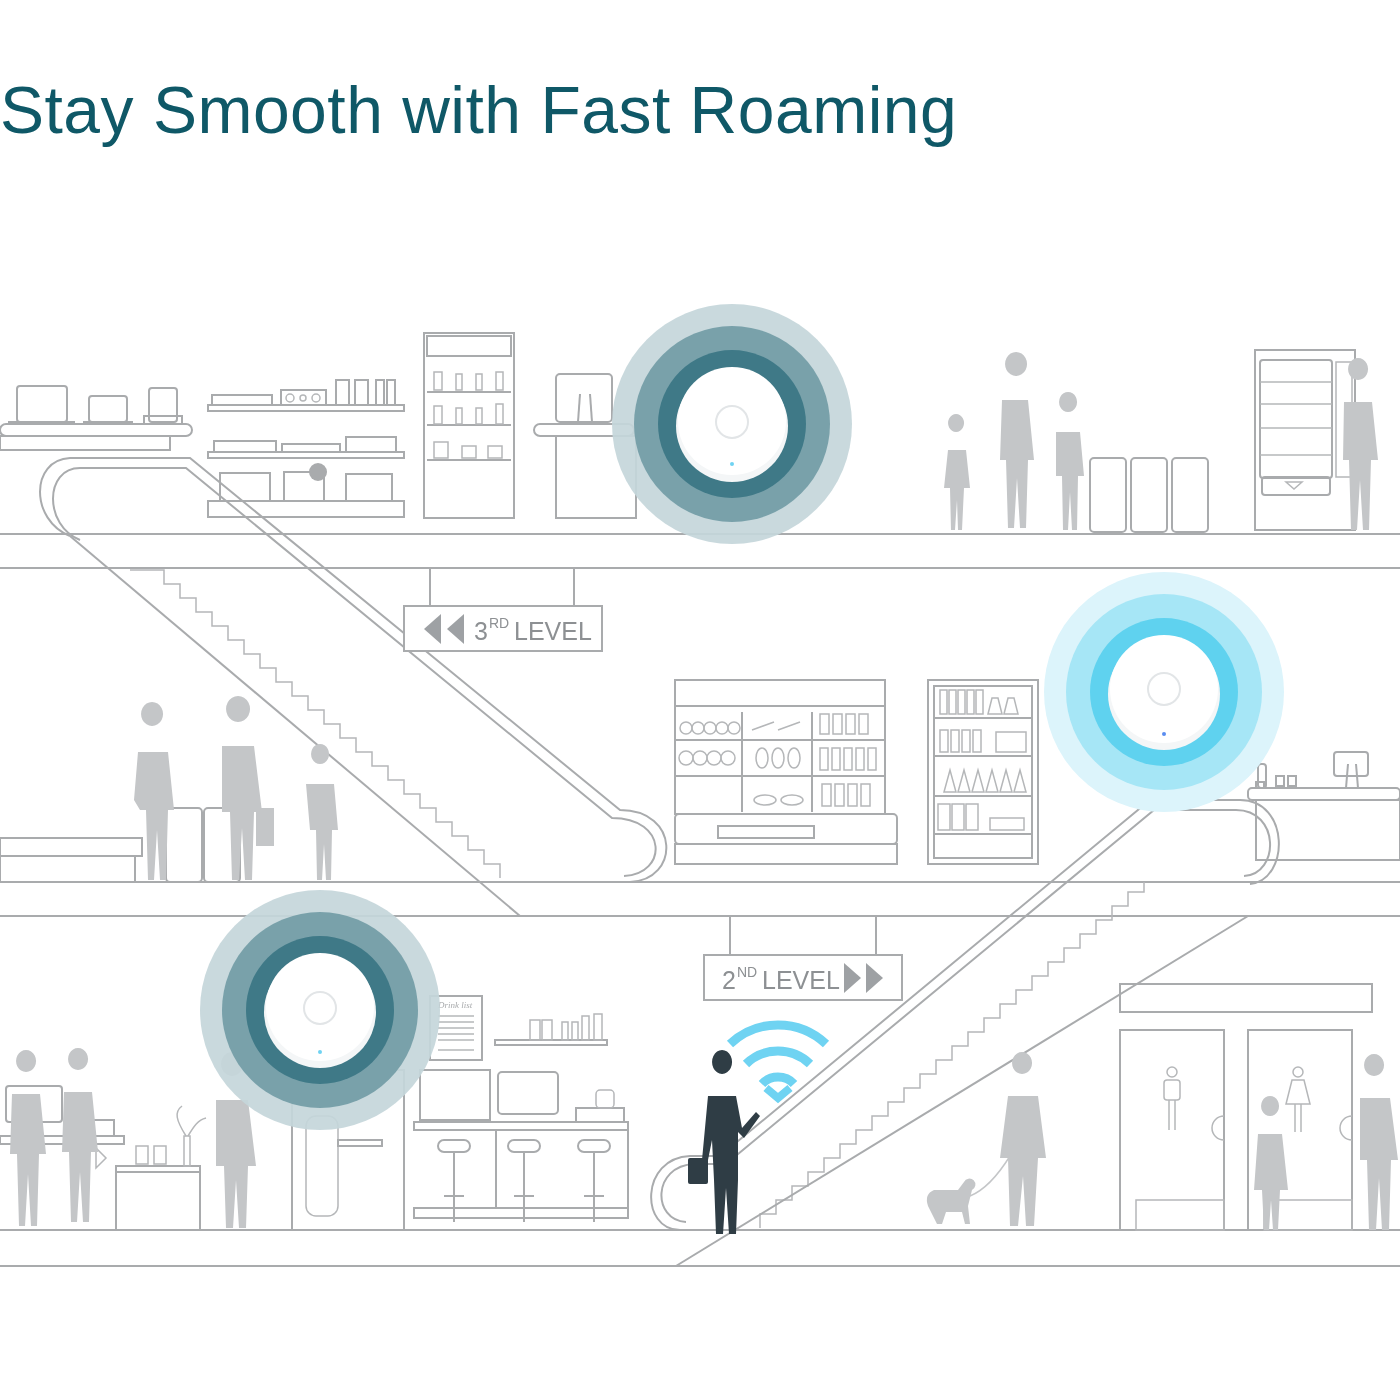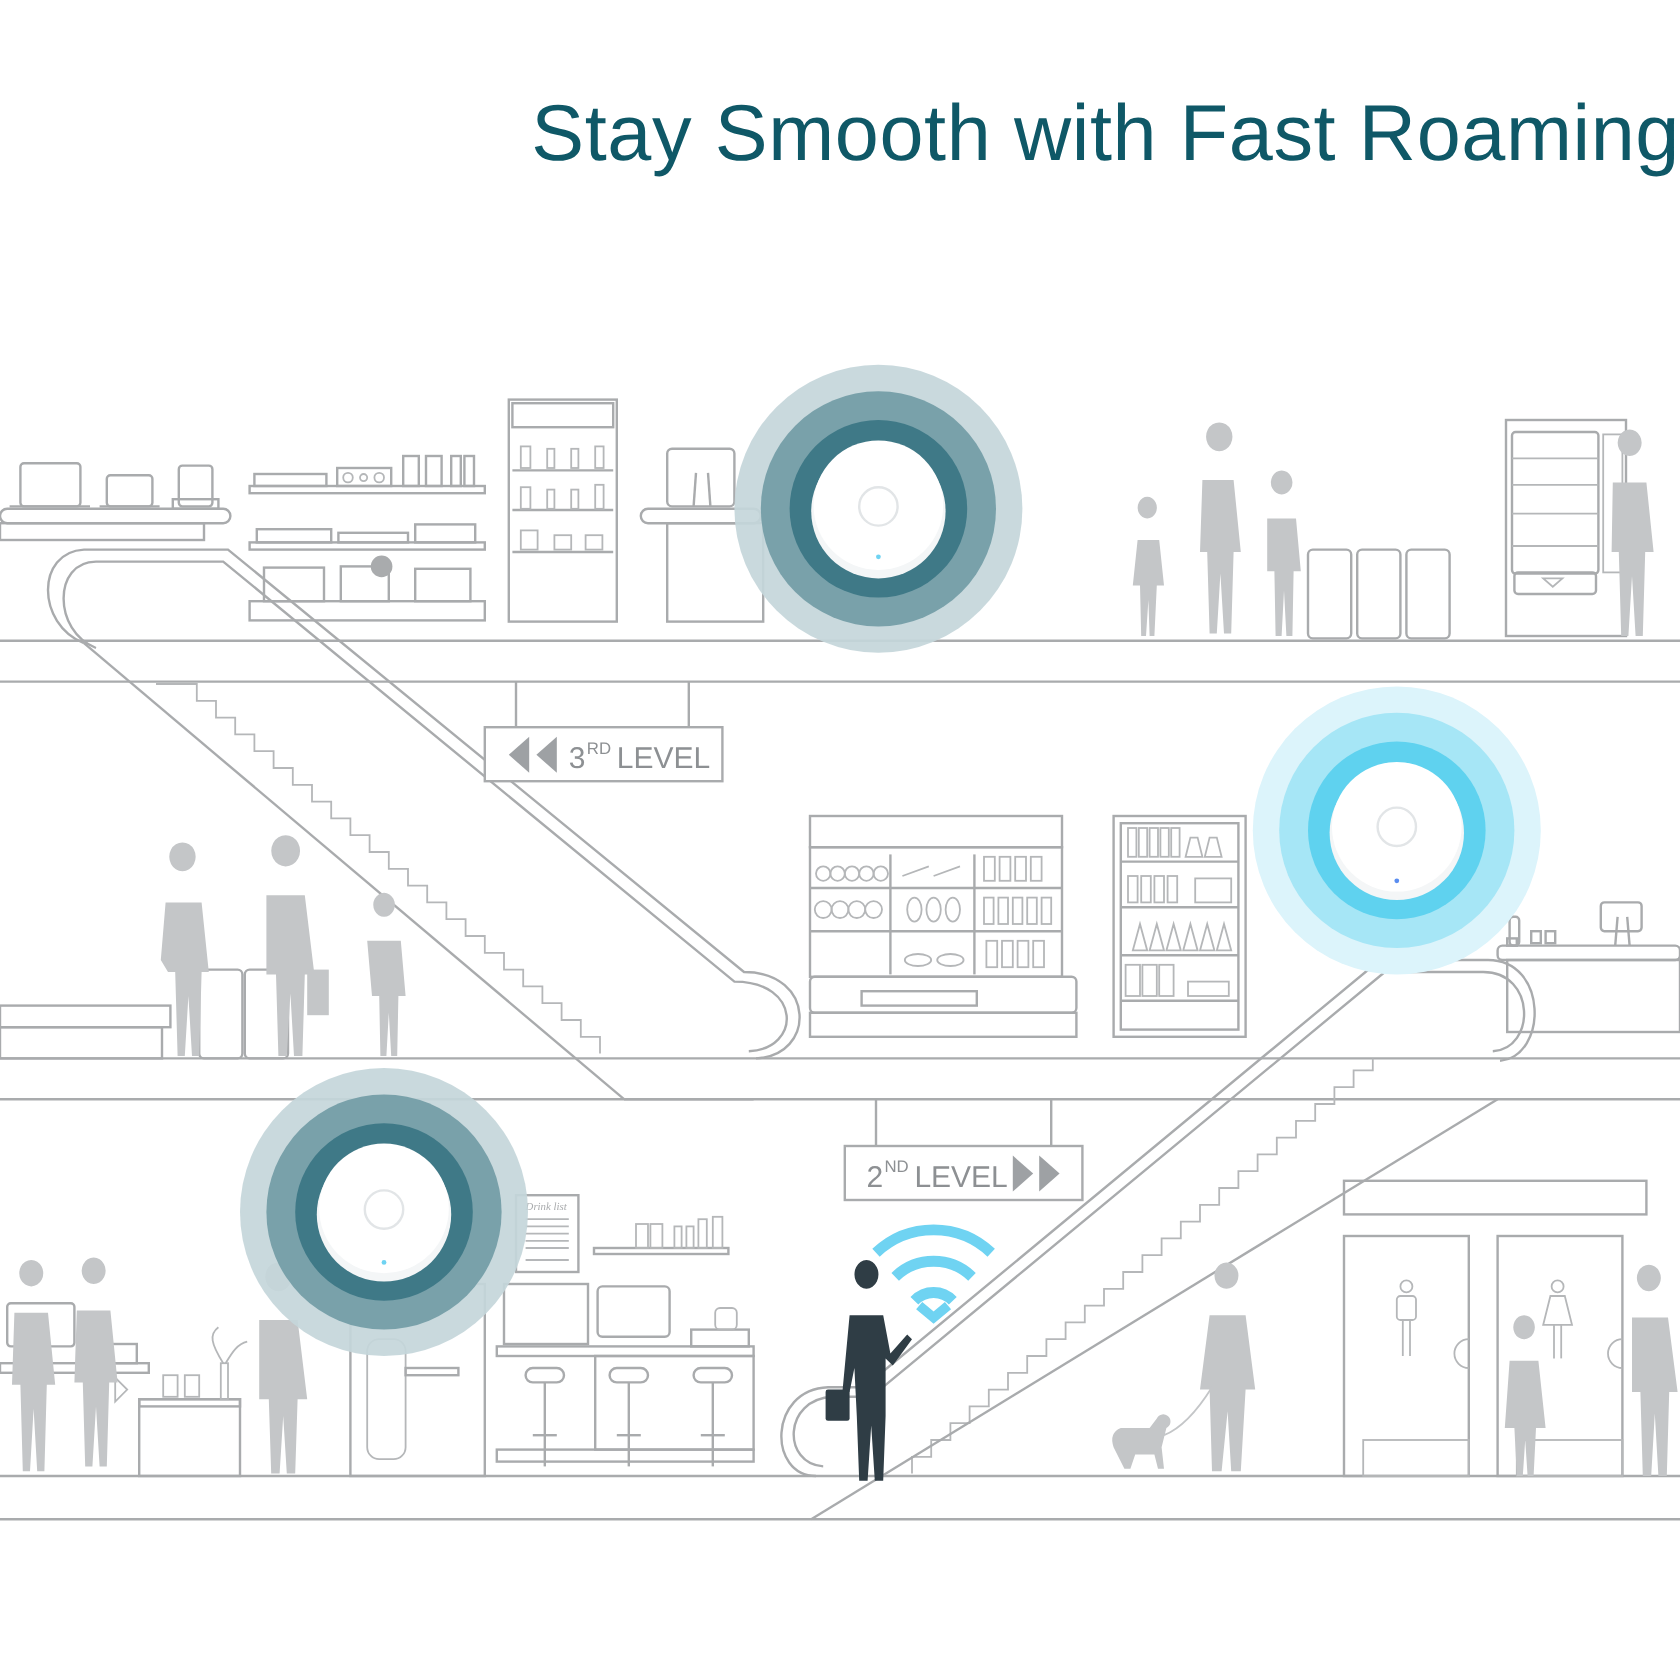--- a/index.html
+++ b/index.html
@@ -1,17 +1,17 @@
 <!DOCTYPE html>
 <html><head>
 <meta charset="utf-8">
 <style>
   html, body { margin:0; padding:0; background:#ffffff; }
   body { width:1400px; height:1400px; position:relative; overflow:hidden; font-family:"Liberation Sans", sans-serif; }
-  .title { position:absolute; left:0; top:72px; width:1400px; text-align:right; font-size:66px; color:#0f5867; letter-spacing:0.5px; font-weight:400; }
+  .title { position:absolute; left:0; top:72px; width:1400px; text-align:left; font-size:66px; color:#0f5867; letter-spacing:0.5px; font-weight:400; }
   svg.scene { position:absolute; left:0; top:0; width:1400px; height:1400px; }
   .ln { fill:none; stroke:#a9abad; stroke-width:2; }
   .ln-thin { fill:none; stroke:#b5b7b9; stroke-width:1.5; }
   .sil { fill:#c4c6c8; }
   .sign-box { fill:#fff; stroke:#a9abad; stroke-width:2; }
   .sign-text { font-family:"Liberation Sans", sans-serif; font-size:25px; fill:#8d9093; }
   .sign-sup { font-family:"Liberation Sans", sans-serif; font-size:14px; fill:#8d9093; }
   .arrow { fill:#9ea1a4; }
 </style>
 </head>

